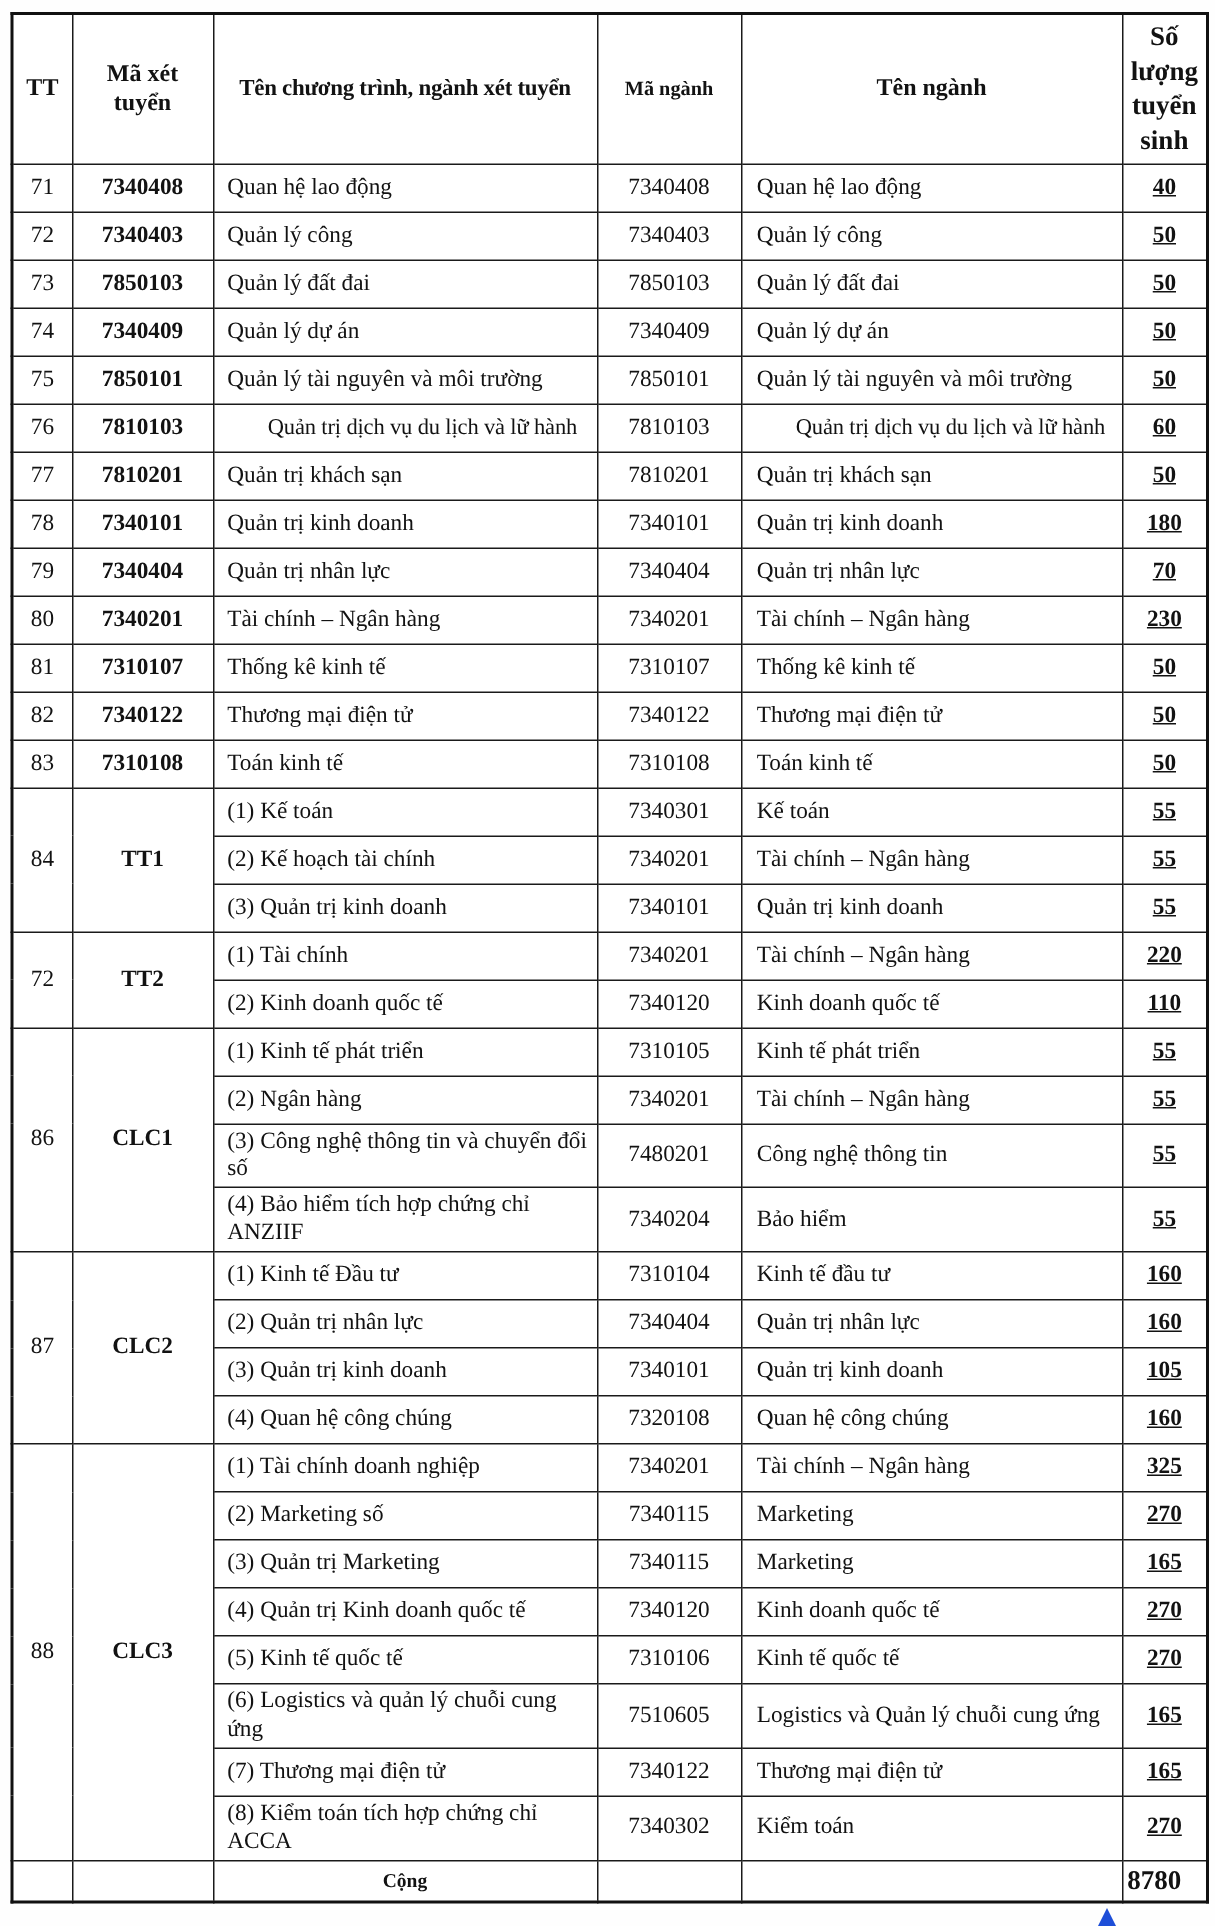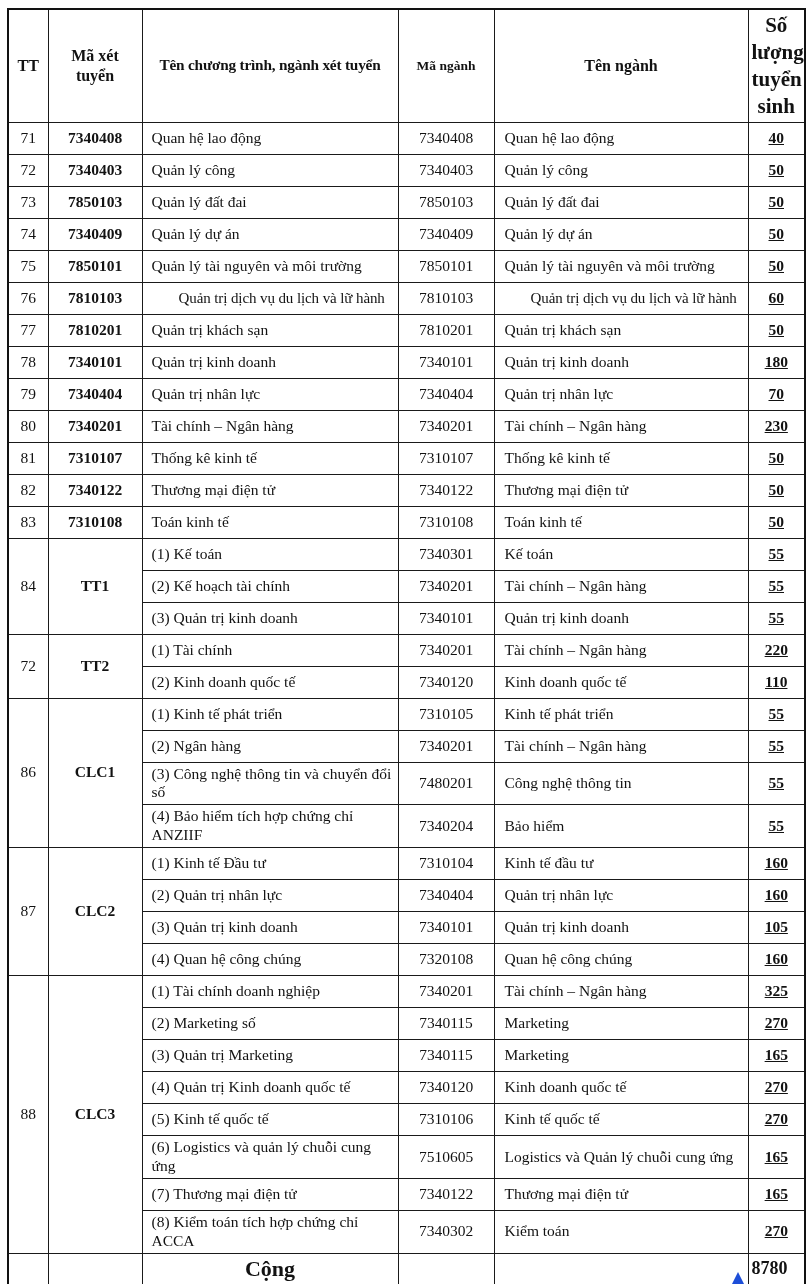--- a/index.html
+++ b/index.html
@@ -39,34 +39,34 @@
   tr.total-row { height: 28px; }
 
   th {
     font-weight: bold;
     font-size: 16px;
     text-align: center;
     padding: 2px 4px;
   }
   th.h-prog { font-size: 15.3px; letter-spacing: -0.2px; }
   th.h-mcode { font-size: 13.5px; }
-  th.h-quota { font-size: 21px; line-height: 1.28; }
+  th.h-quota { font-size: 18px; line-height: 1.28; }
 
   td.c-tt { text-align: center; font-size: 15.5px; }
   td.c-code { text-align: center; font-weight: bold; font-size: 15.5px; }
   td.c-prog { text-align: left; font-size: 15.5px; padding-left: 9px; padding-right: 5px; }
   td.c-mcode { text-align: center; font-size: 15.5px; }
   td.c-mname { text-align: left; font-size: 15.5px; padding-left: 10px; padding-right: 4px; }
   td.c-quota { text-align: center; font-weight: bold; font-size: 15.5px; text-decoration: underline; }
   td.compact { font-size: 15px; letter-spacing: -0.1px; padding-left: 36px; }
 
   td.c-total-label {
     text-align: center;
     font-weight: bold;
-    font-size: 22px;
+    font-size: 13px;
   }
   td.c-total-value {
     text-align: left;
     font-weight: bold;
     font-size: 18px;
   }
 
   .cursor-caret {
     position: absolute;
     left: 731px;

